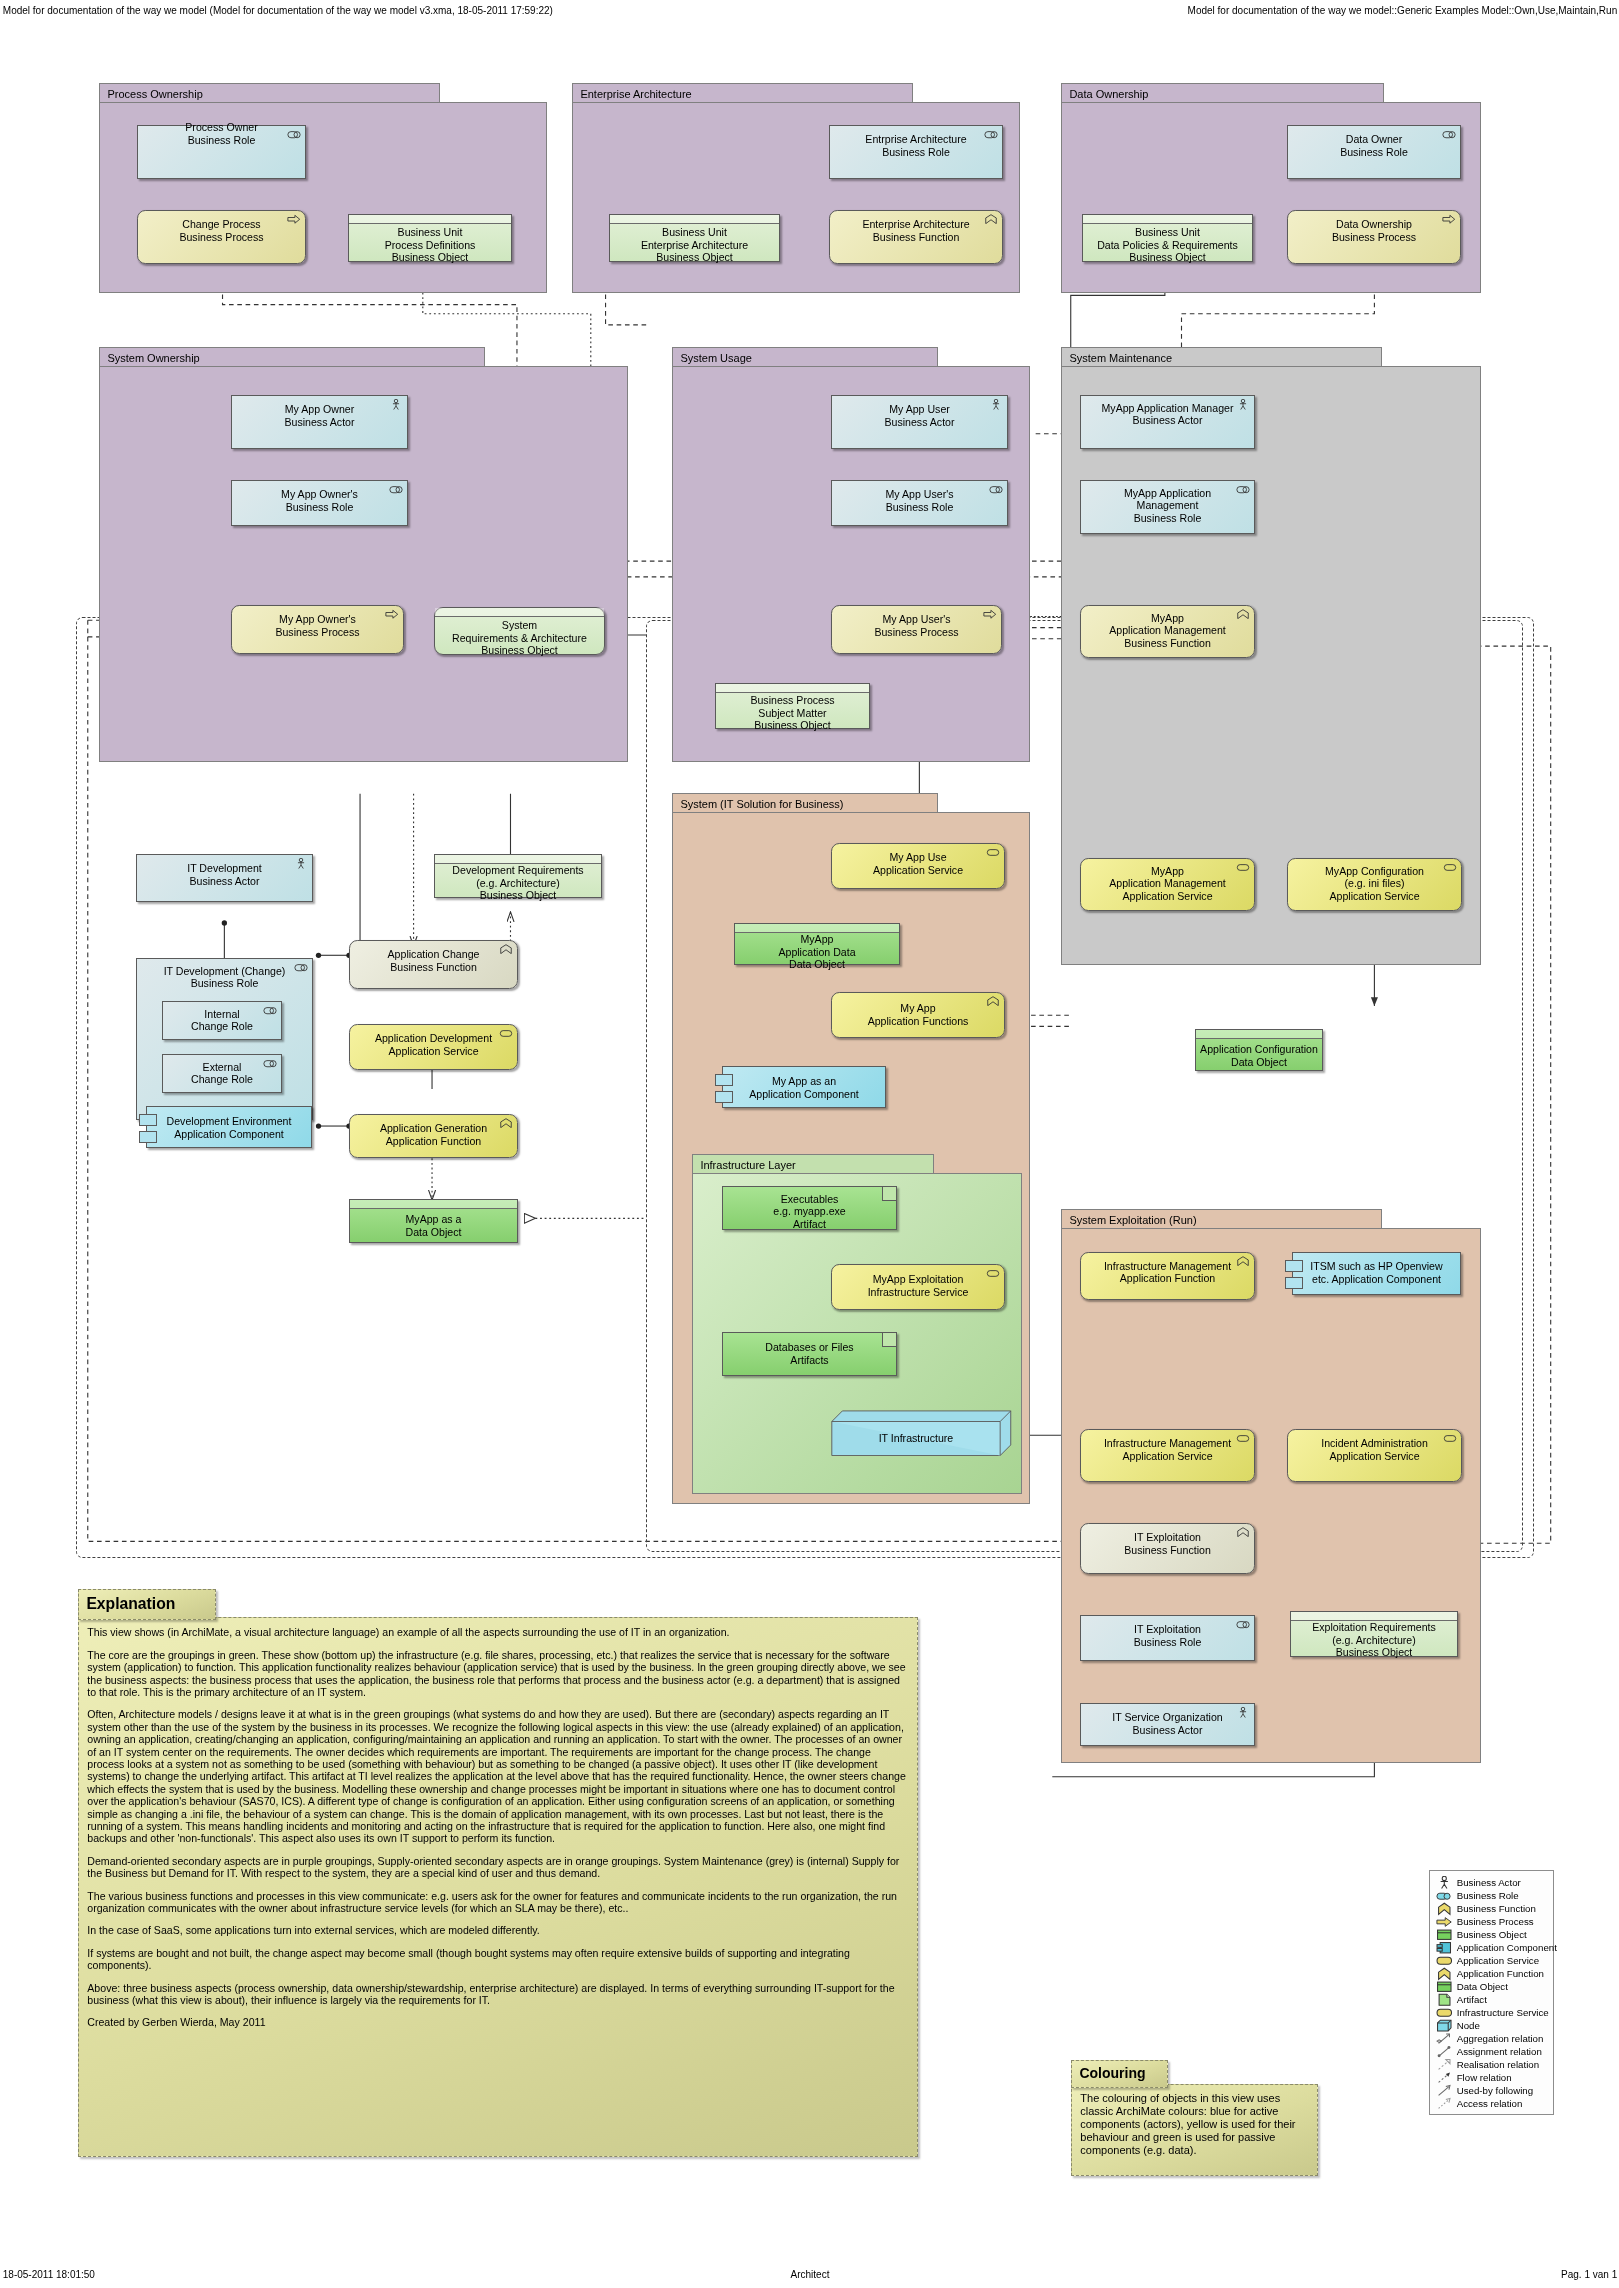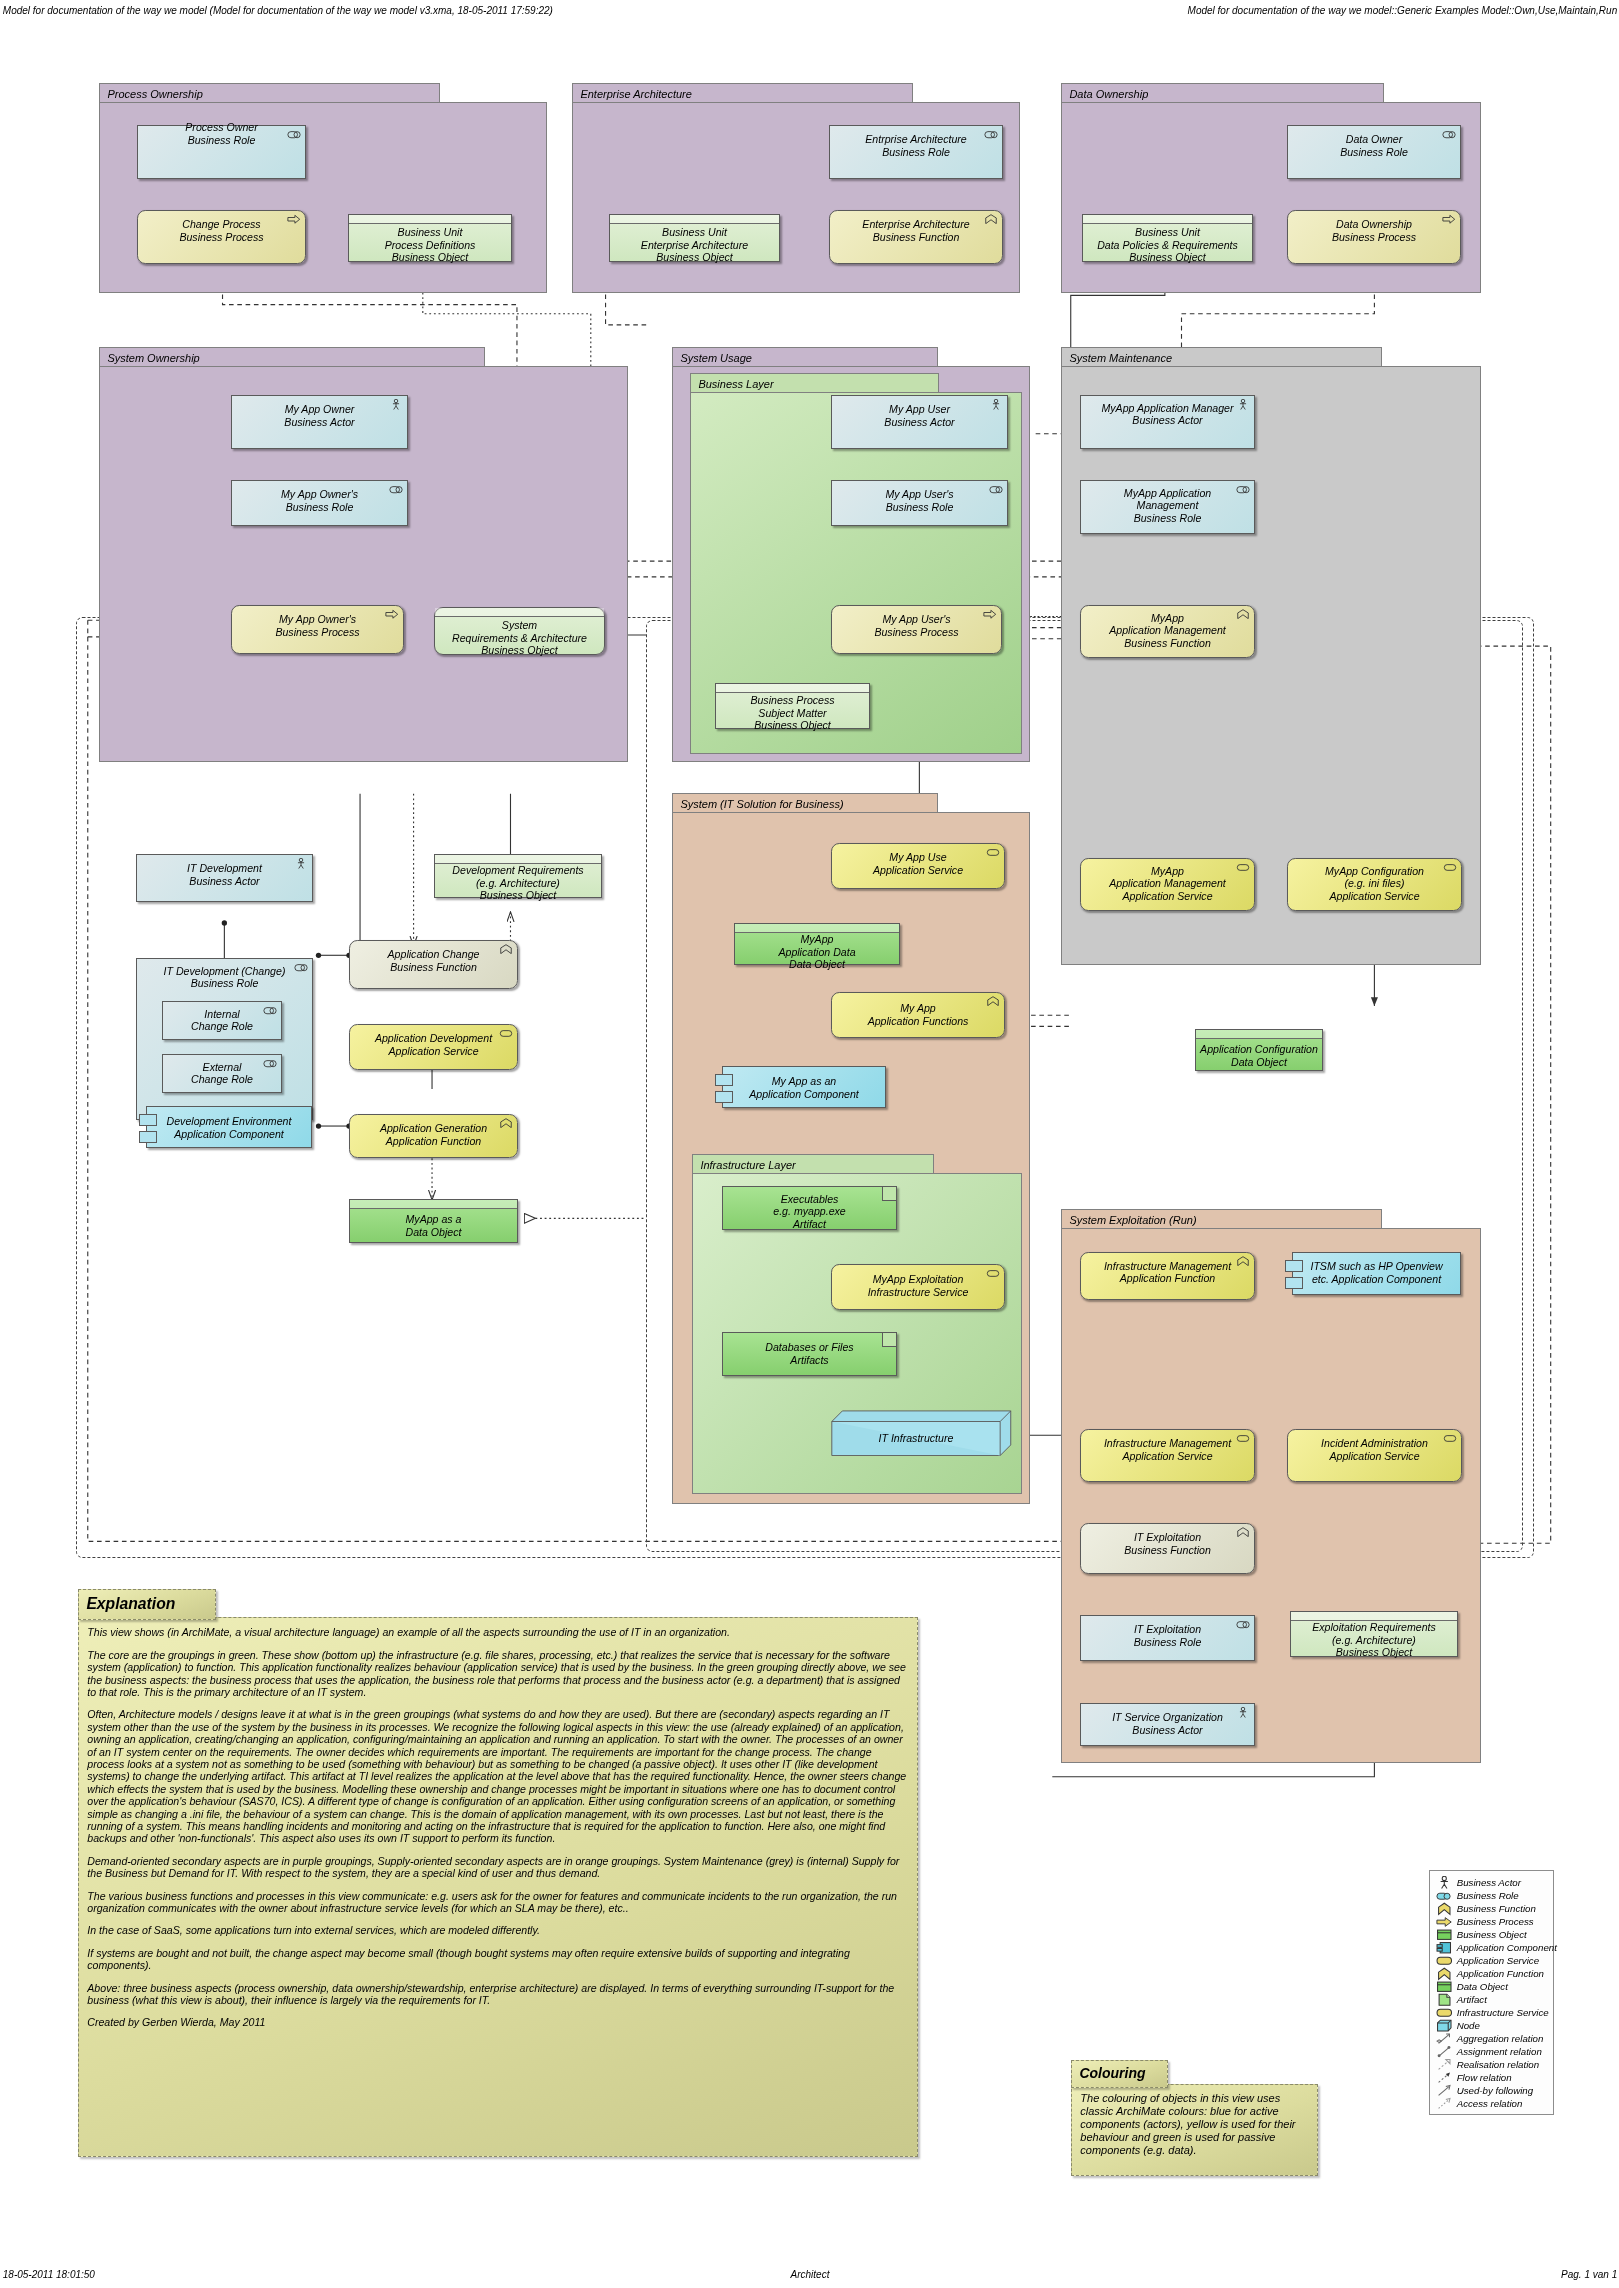--- a/index.html
+++ b/index.html
@@ -1,17 +1,17 @@
 <!DOCTYPE html>
 <html style="font-size:14.8px"><head>
 <meta charset="utf-8">
 <style>
   html,body{margin:0;padding:0;background:#ffffff;}
   body{font-family:"Liberation Sans",sans-serif;color:#000;}
-  #page{position:relative;width:1620px;height:2289px;overflow:hidden;background:#fff;font-style:italic;}
+  #page{position:relative;width:1620px;height:2289px;overflow:hidden;background:#fff;}
 
   .hdr{position:absolute;font-size:10px;color:#000;white-space:nowrap;}
   .ftr{position:absolute;font-size:10px;color:#000;white-space:nowrap;}
 
   
   .grp{position:absolute;box-sizing:border-box;}
   .grp > .tab{position:absolute;left:0;top:0;height:20px;box-sizing:border-box;
       border:0.9px solid #808080;border-bottom:none;}
   .grp > .tab > span{position:absolute;left:7.4px;top:2.8px;font-size:11px;line-height:14px;white-space:nowrap;}
   .grp > .body{position:absolute;left:0;top:19.4px;right:0;bottom:0;box-sizing:border-box;border:0.9px solid #808080;}
@@ -342,26 +342,20 @@
 Requirements &amp; Architecture
 Business Object</div>
   </div>
 
   <div class="grp g-purple" style="left:672px;top:347px;width:358px;height:415px;">
     <div class="tab" style="width:266px;">
         <span>System Usage</span>
       </div>
     <div class="body"></div>
   </div>
-  <div class="grp g-green" style="left:690px;top:373px;width:332px;height:381px;">
-    <div class="tab" style="width:249px;">
-        <span>Business Layer</span>
-      </div>
-    <div class="body" style="background:linear-gradient(145deg,#d3ebc1 0%,#9fd08a 100%);"></div>
-  </div>
   <div class="el blue" style="left:831px;top:395px;width:177px;height:54px;">
     <span class="ic">
       <svg viewBox="0 0 16 13">
           <circle cx="8" cy="2.3" r="2" fill="none" stroke="#333"></circle>
           <path d="M8,4.3 V8 M4.5,5.4 H11.5 M8,8 L5.4,12 M8,8 L10.6,12" fill="none" stroke="#333"></path>
         </svg>
     </span>
     <div class="lbl" style="top:7.4px;white-space:pre-line;">My App User
 Business Actor</div>
   </div>

